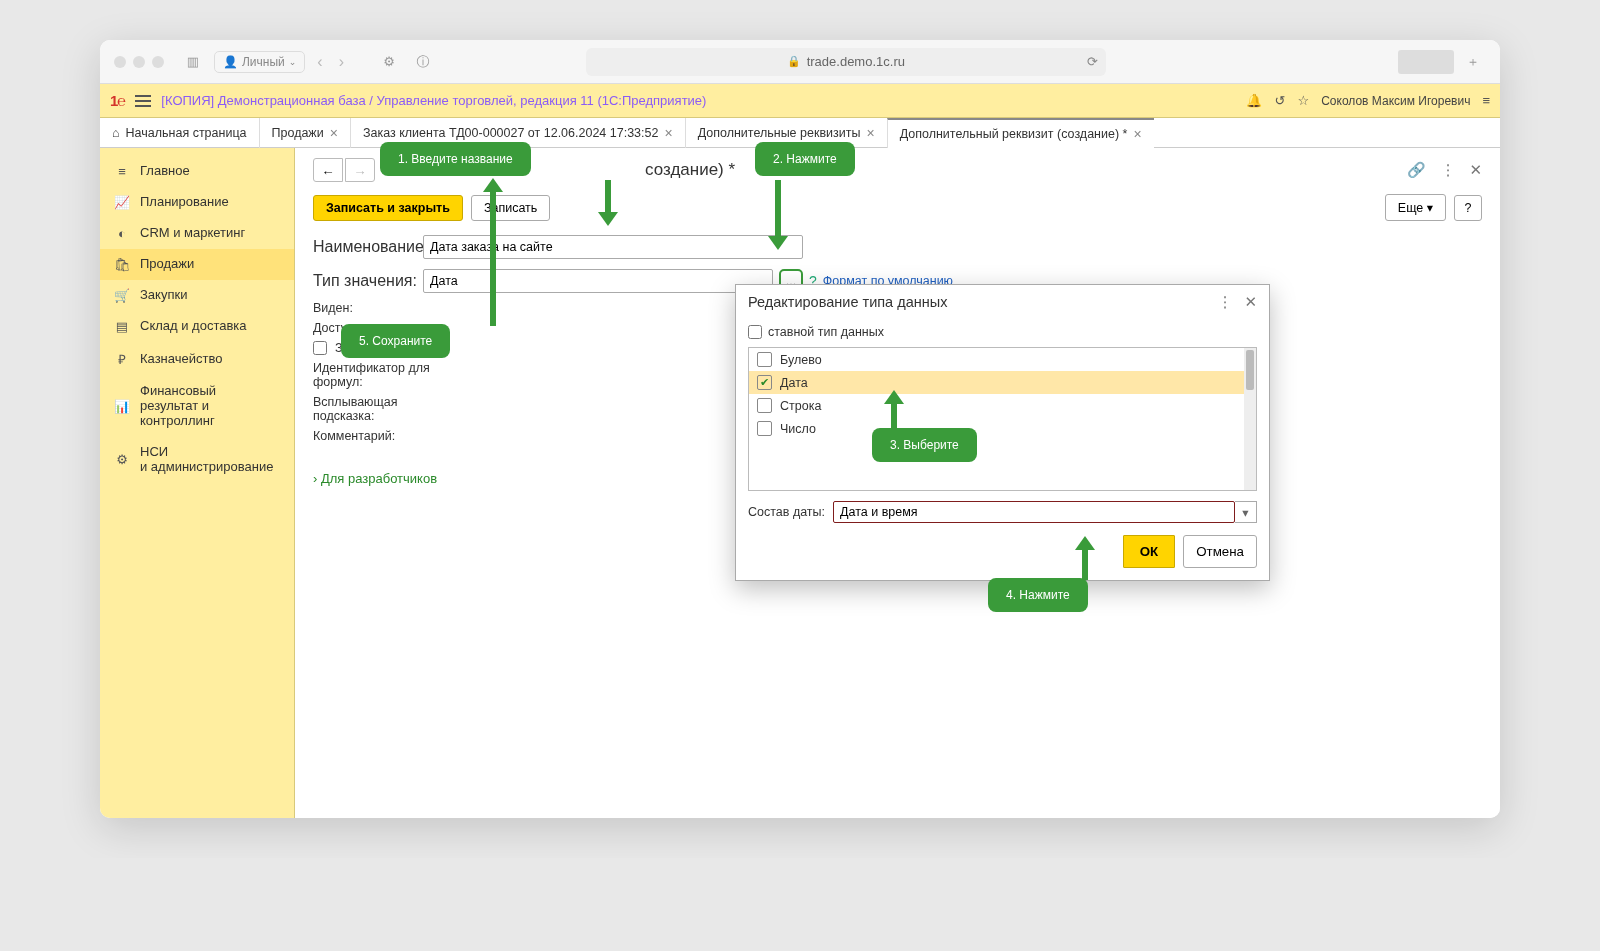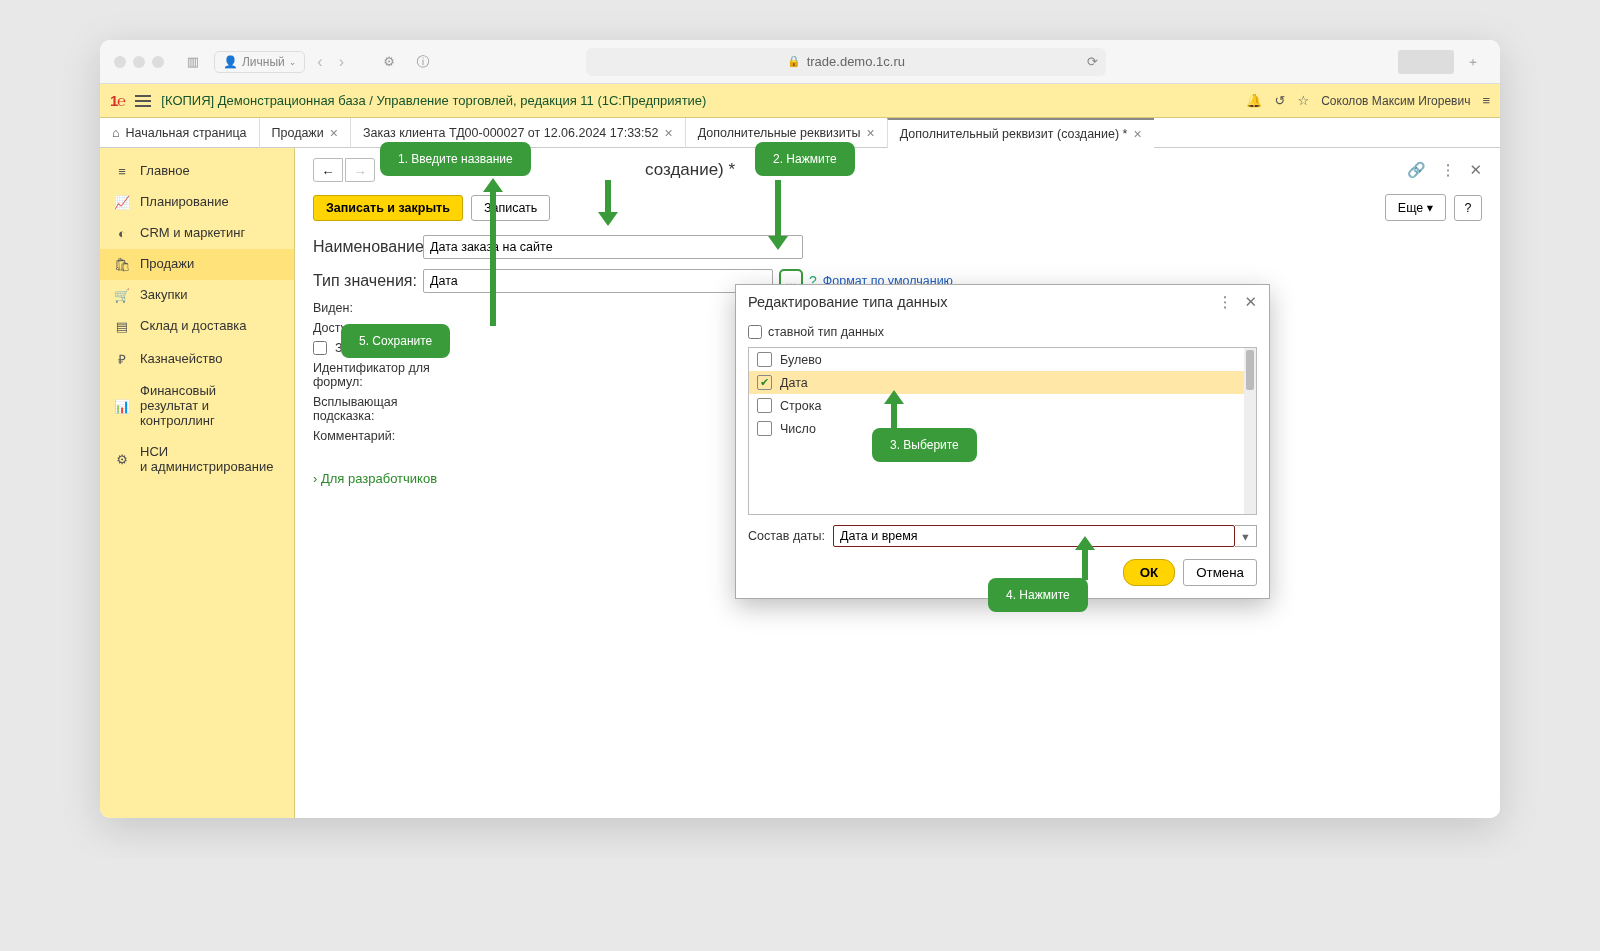--- a/index.html
+++ b/index.html
@@ -45,21 +45,21 @@
 
   .app-header {
     background:#ffeea0;
     border-bottom:1px solid #d8c97b;
     height:34px;
     display:flex; align-items:center; padding:0 10px; gap:10px;
   }
   .logo-1c { font-weight:bold; color:#d4342a; font-size:15px; letter-spacing:-1px; }
   .burger { display:flex; flex-direction:column; gap:3px; }
   .burger span { width:16px; height:2px; background:#555; }
-  .app-title { color:#14532d; font-size:13px; }
+  .app-title { color:#8b5cf6; font-size:13px; }
   .hdr-icons { margin-left:auto; display:flex; gap:12px; align-items:center; color:#555; }
   .hdr-icons span { cursor:pointer; }
   .user-name { font-size:12px; color:#444; }
 
   .tabstrip {
     background:#fff; border-bottom:1px solid #ccc;
     display:flex; align-items:center; height:30px; font-size:12.5px;
   }
   .tabstrip .home { padding:0 12px; display:flex; align-items:center; gap:6px; }
   .tabstrip .tab {
@@ -134,41 +134,41 @@
     position:absolute; left:440px; top:136px; width:535px;
     background:#fff; border:1px solid #aaa; box-shadow:0 8px 24px rgba(0,0,0,0.25);
   }
   .dlg-head {
     padding:8px 12px; display:flex; align-items:center; font-size:14.5px; font-weight:400;
   }
   .dlg-head .r { margin-left:auto; display:flex; gap:12px; color:#777; font-size:15px; }
   .dlg-body { padding:2px 12px 12px; }
   .dlg-row-top { display:flex; align-items:center; gap:6px; padding:4px 0 8px; font-size:12.5px; }
   .type-list {
-    border:1px solid #bbb; height:168px; overflow:hidden; position:relative;
+    border:1px solid #bbb; height:144px; overflow:hidden; position:relative;
   }
   .type-list .scroll { position:absolute; right:0; top:0; bottom:0; width:12px; background:#eee; }
   .type-list .scroll .thumb { position:absolute; top:2px; left:2px; right:2px; height:40px; background:#bbb; border-radius:2px; }
   .type-list .opt {
     display:flex; align-items:center; gap:8px; padding:4px 8px; font-size:12.5px;
   }
   .type-list .opt.sel { background:#ffe7a8; }
   .type-list .opt .cb {
     width:15px; height:15px; border:1px solid #888; border-radius:2px;
     display:flex; align-items:center; justify-content:center; font-size:11px; color:#2a8a2a;
   }
   .row-compose { display:flex; align-items:center; gap:8px; margin-top:10px; font-size:12.5px; }
   .row-compose select {
     flex:1; padding:3px 6px; border:1px solid #7f1d1d; border-radius:2px; background:#fff;
     font-size:12.5px; appearance:none;
   }
   .sel-wrap { flex:1; display:flex; }
   .sel-wrap .caret { width:22px; border:1px solid #aaa; border-left:none; display:flex; align-items:center; justify-content:center; color:#666; }
   .dlg-foot { display:flex; justify-content:flex-end; gap:8px; margin-top:12px; }
-  .btn-ok { background:#ffd400; border:1px solid #c9a800; padding:2px 16px; font-weight:bold; border-radius:12px; cursor:pointer; }
+  .btn-ok { background:#ffd400; border:1px solid #c9a800; padding:8px 16px; font-weight:bold; border-radius:1px; cursor:pointer; }
   .btn-cancel { background:#fff; border:1px solid #aaa; padding:5px 12px; border-radius:3px; cursor:pointer; }
 
   
   .callout {
     position:absolute; background:#3a9b3a; color:#fff; font-size:12px; font-weight:500;
     padding:10px 18px; border-radius:8px; white-space:nowrap; z-index:50;
   }
   .arrow-down {
     position:absolute; width:0; height:0;
     border-left:10px solid transparent; border-right:10px solid transparent;

